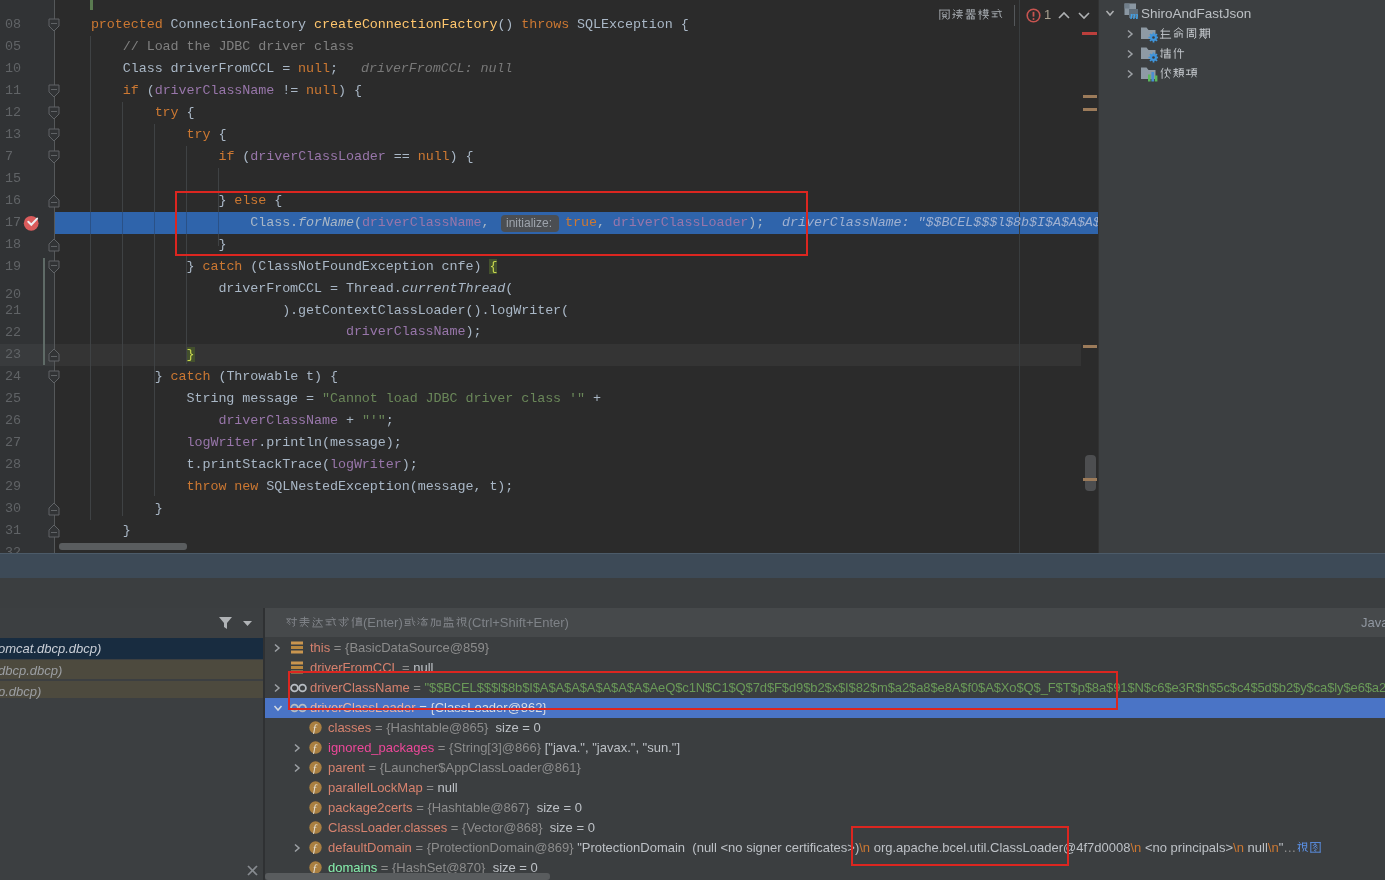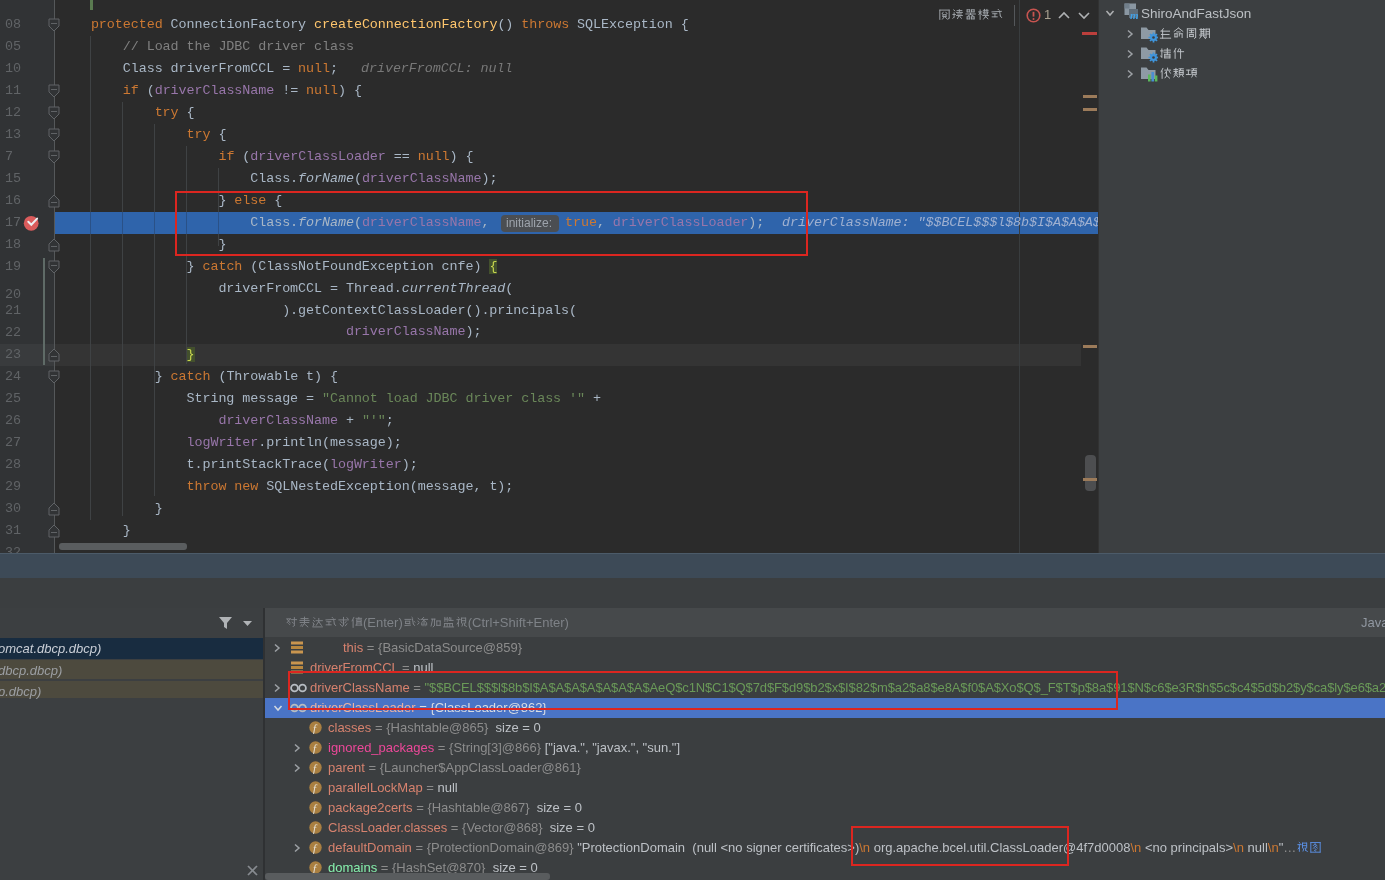--- a/index.html
+++ b/index.html
@@ -62,31 +62,30 @@
 <div class="ln" style="top:520px;">31</div>
 <div class="ln" style="top:542px;">32</div>
 <div class="code" style="top:14px;">    <span class="kw">protected</span> ConnectionFactory <span class="decl">createConnectionFactory</span>() <span class="kw">throws</span> SQLException {</div>
 <div class="code" style="top:36px;">        <span class="com">// Load the JDBC driver class</span></div>
 <div class="code" style="top:58px;">        Class driverFromCCL = <span class="kw">null</span>;</div>
 <div class="code hint" style="top:58px;left:361px;">driverFromCCL: null</div>
 <div class="code" style="top:80px;">        <span class="kw">if</span> (<span class="fld">driverClassName</span> != <span class="kw">null</span>) {</div>
 <div class="code" style="top:102px;">            <span class="kw">try</span> {</div>
 <div class="code" style="top:124px;">                <span class="kw">try</span> {</div>
 <div class="code" style="top:146px;">                    <span class="kw">if</span> (<span class="fld">driverClassLoader</span> == <span class="kw">null</span>) {</div>
-<div class="code" style="top:168px;">                        Class.<span class="it">forName</span>(<span class="fld">driverClassName</span>);</div>
 <div class="code" style="top:190px;">                    } <span class="kw">else</span> {</div>
 <div class="code" style="top:212px;">                        Class.<span class="it">forName</span>(<span class="fld">driverClassName</span>,</div>
 <div class="abs" style="left:501px;top:215px;width:58px;height:17px;background:#4b4e52;border-radius:4px;"></div>
 <div class="abs sans" style="left:506px;top:216px;font:12px/15px 'Liberation Sans',sans-serif;color:#9da3ab;">initialize:</div>
 <div class="code" style="top:212px;left:565px;"><span class="kw">true</span>, <span class="fld">driverClassLoader</span>);</div>
 <div class="code" style="top:212px;left:782px;"><span style="color:#9fb0d0;font-style:italic;">driverClassName: "$$BCEL$$$l$8b$I$A$A$A$A</span></div>
 <div class="code" style="top:234px;">                    }</div>
 <div class="code" style="top:256px;">                } <span class="kw">catch</span> (ClassNotFoundException cnfe) <span style="background:#43502d;color:#c8d64e;">{</span></div>
 <div class="code" style="top:278px;">                    driverFromCCL = Thread.<span class="it">currentThread</span>(</div>
-<div class="code" style="top:300px;">                            ).getContextClassLoader().principals(</div>
+<div class="code" style="top:300px;">                            ).getContextClassLoader().logWriter(</div>
 <div class="code" style="top:321px;">                                    <span class="fld">driverClassName</span>);</div>
 <div class="code" style="top:344px;">                <span style="background:#43502d;color:#c8d64e;">}</span></div>
 <div class="code" style="top:366px;">            } <span class="kw">catch</span> (Throwable t) {</div>
 <div class="code" style="top:388px;">                String message = <span class="str">"Cannot load JDBC driver class '"</span> +</div>
 <div class="code" style="top:410px;">                    <span class="fld">driverClassName</span> + <span class="str">"'"</span>;</div>
 <div class="code" style="top:432px;">                <span class="fld">logWriter</span>.println(message);</div>
 <div class="code" style="top:454px;">                t.printStackTrace(<span class="fld">logWriter</span>);</div>
 <div class="code" style="top:476px;">                <span class="kw">throw</span> <span class="kw">new</span> SQLNestedException(message, t);</div>
 <div class="code" style="top:498px;">            }</div>
 <div class="code" style="top:520px;">        }</div>
@@ -503,21 +502,21 @@
 <div class="abs sans" style="left:1361px;top:614px;font:13px/17px 'Liberation Sans',sans-serif;color:#9097a1;">Java</div>
 <div class="abs" style="left:265px;top:698px;width:1120px;height:20px;background:#4a74c6;"></div>
 <svg class="abs" style="left:272px;top:642px;" width="11" height="12" fill="none" stroke="#9da1a5" stroke-width="1.5">
       <path d="M3,2.5 l4,3.5 l-4,3.5"></path>
     </svg>
 <svg class="abs" style="left:290px;top:641px;" width="14" height="14">
       <rect x="1" y="0.5" width="12" height="3" fill="#c9954f"></rect>
       <rect x="1" y="5" width="12" height="3" fill="#b8873f"></rect>
       <rect x="1" y="9.5" width="12" height="3" fill="#c9954f"></rect>
     </svg>
-<div class="abs sans" style="left:310px;top:639px;font:13px/18px 'Liberation Sans',sans-serif;color:#8c8c8c;white-space:pre;margin-left:33px;"><span style="color:#d7826e">this</span> = {BasicDataSource@859}</div>
+<div class="abs sans" style="left:310px;top:639px;font:13px/18px 'Liberation Sans',sans-serif;color:#8c8c8c;white-space:pre;"><span style="color:#d7826e">this</span> = {BasicDataSource@859}</div>
 <svg class="abs" style="left:290px;top:661px;" width="14" height="14">
       <rect x="1" y="0.5" width="12" height="3" fill="#c9954f"></rect>
       <rect x="1" y="5" width="12" height="3" fill="#b8873f"></rect>
       <rect x="1" y="9.5" width="12" height="3" fill="#c9954f"></rect>
     </svg>
 <div class="abs sans" style="left:310px;top:659px;font:13px/18px 'Liberation Sans',sans-serif;color:#8c8c8c;white-space:pre;"><span style="color:#d7826e">driverFromCCL</span> = <span style="color:#bdc1c6">null</span></div>
 <svg class="abs" style="left:272px;top:682px;" width="11" height="12" fill="none" stroke="#9da1a5" stroke-width="1.5">
       <path d="M3,2.5 l4,3.5 l-4,3.5"></path>
     </svg>
 <svg class="abs" style="left:290px;top:683px;" width="18" height="11" fill="none" stroke="#b6bcc2" stroke-width="1.8">

